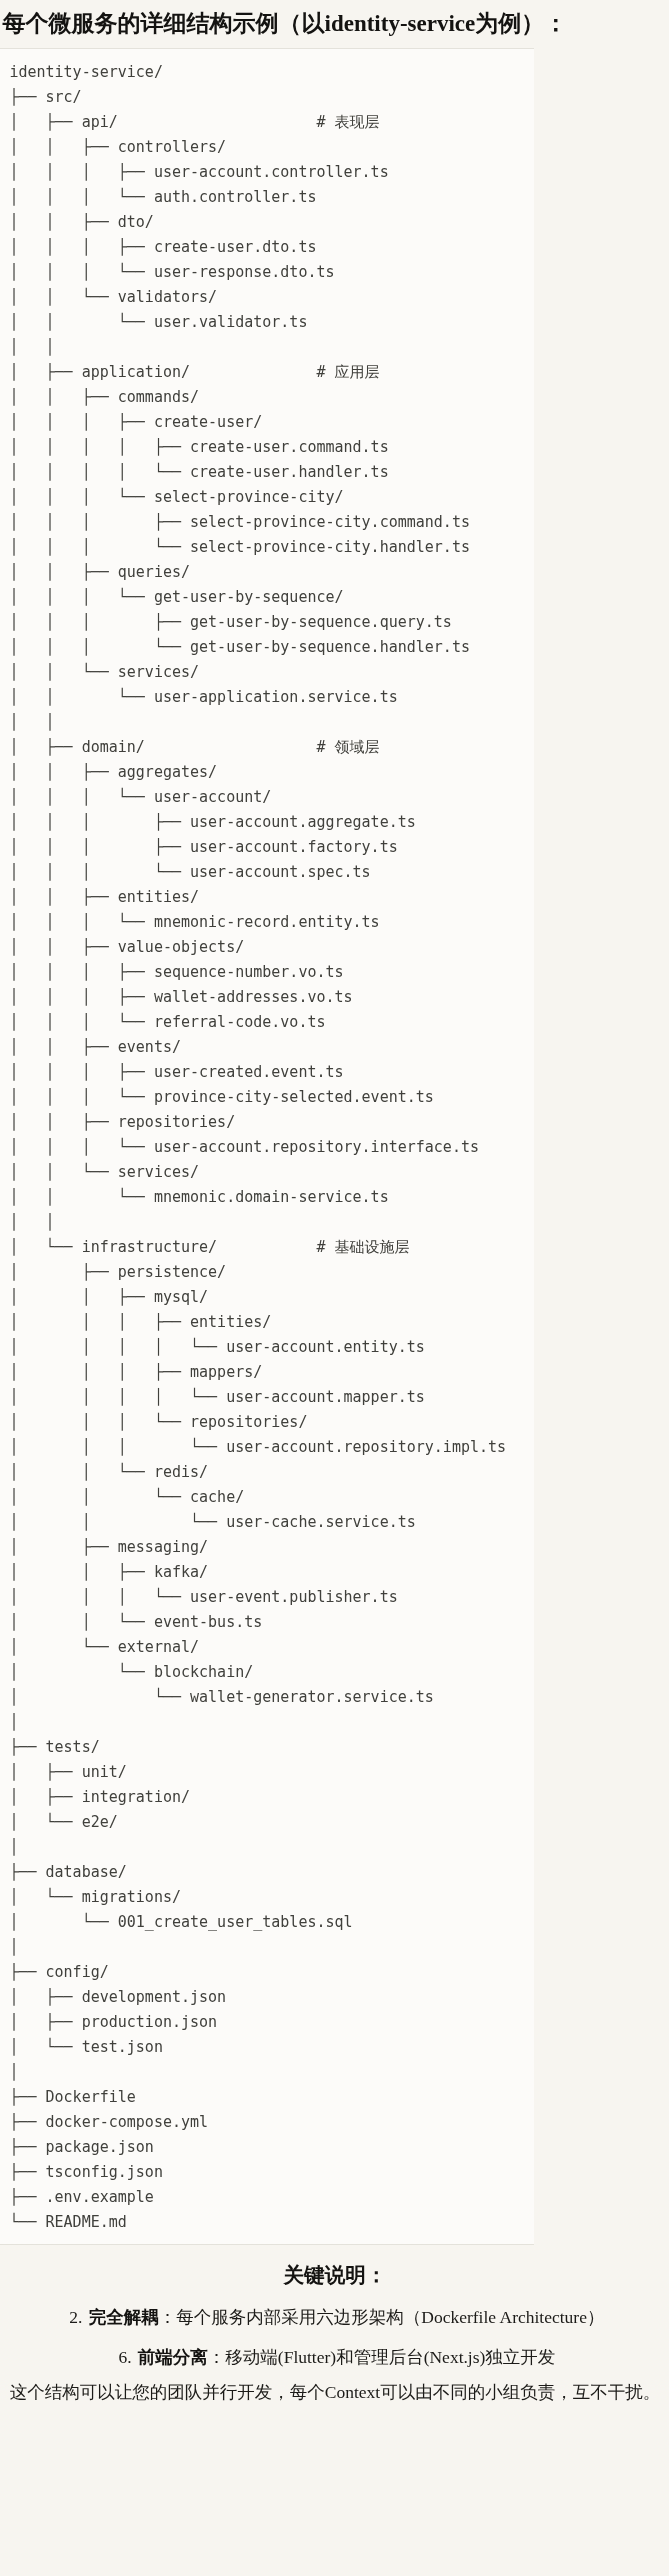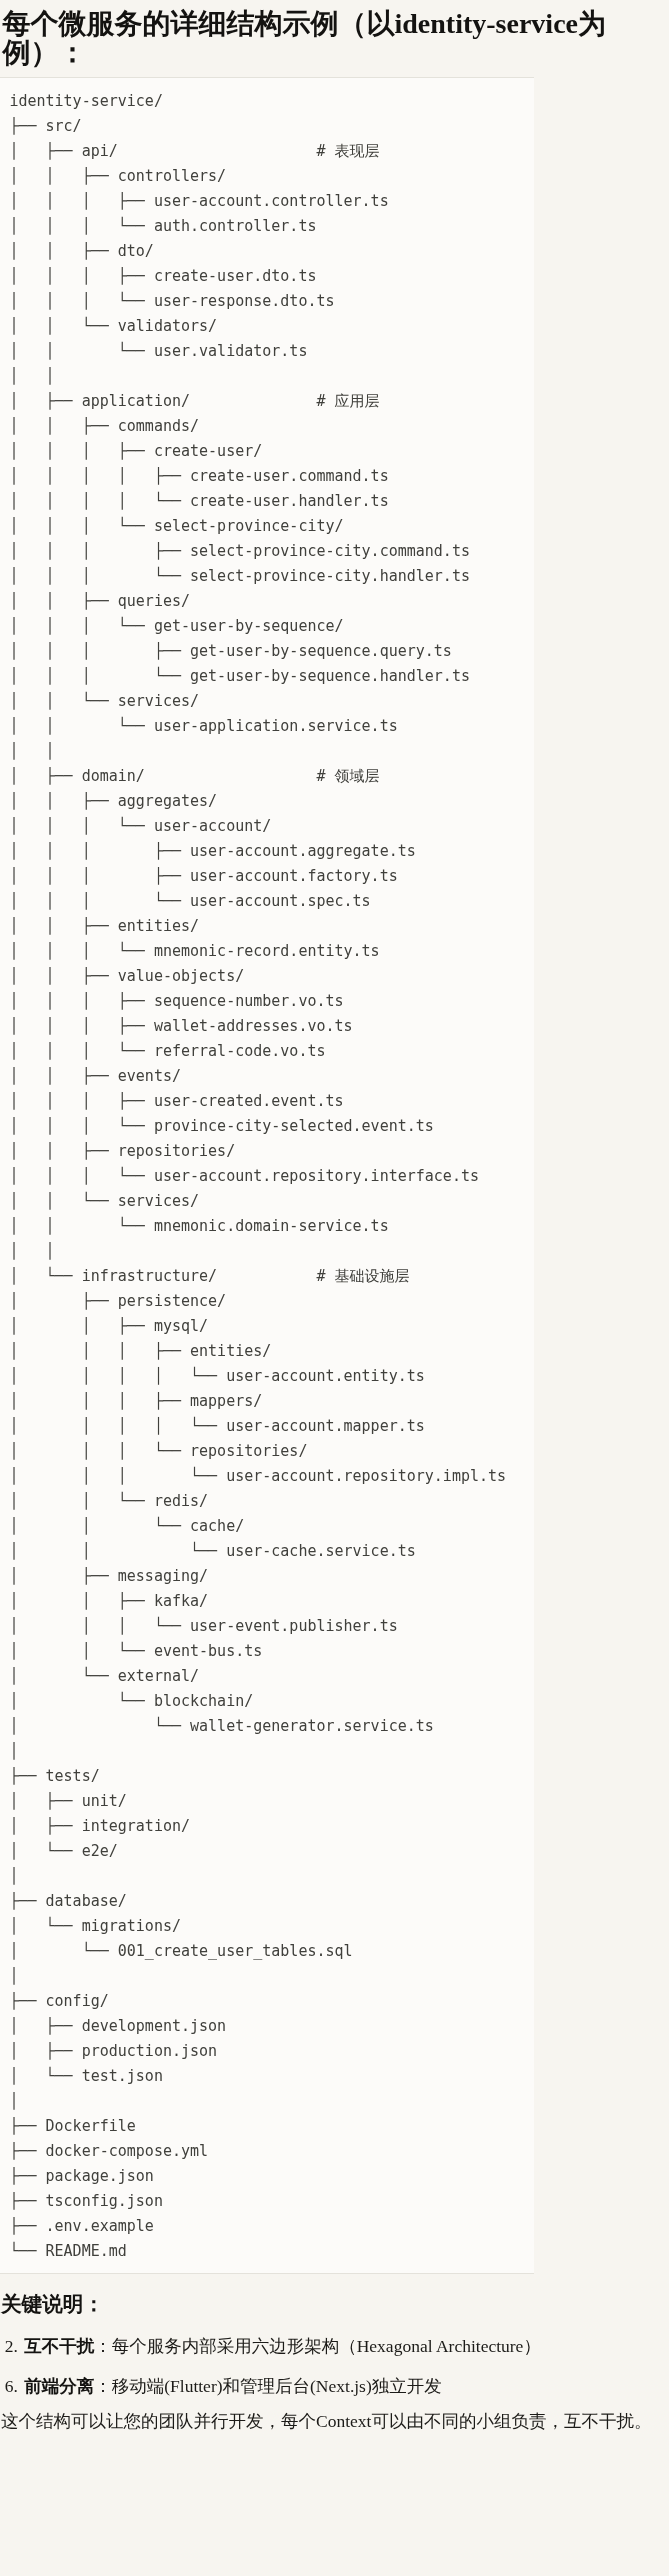--- a/index.html
+++ b/index.html
@@ -7,41 +7,41 @@
   body {
     width: 669px;
     height: 2576px;
     background: #f7f5f0;
     color: #1c1b18;
     font-family: "Liberation Serif", serif;
     overflow: hidden;
   }
   .page-title {
     margin: 8.8px 0 0 2.5px;
-    font-size: 28px;
+    font-size: 23px;
     line-height: 29px;
     font-weight: 700;
     color: #141311;
   }
   .code-block {
     margin: 10px 0 0 0;
     width: 534px;
     background: #fcfbf9;
     border: 0;
     border-top: 0.6px solid #e4e2db;
     border-bottom: 0.6px solid #e4e2db;
     padding: 11.3px 9.4px 9.4px 9.4px;
     font-family: "DejaVu Sans Mono", monospace;
     font-size: 15px;
     line-height: 25px;
     color: #40403c;
     white-space: pre;
     overflow: hidden;
   }
-  .notes { padding-left: 1px; }
+  .notes { padding-left: 1px; text-align: center; }
   .notes-heading {
     margin: 16.3px 0 0 0;
     font-size: 20.6px;
     line-height: 27.5px;
     font-weight: 700;
     color: #141311;
   }
   .note-item {
     margin: 15.6px 0 0 3.8px;
     font-size: 17.5px;
@@ -149,21 +149,21 @@
 ├── package.json
 ├── tsconfig.json
 ├── .env.example
 └── README.md</pre>
 
   <div class="notes">
 
     <h3 class="notes-heading">关键说明：</h3>
 
 
-    <div class="note-item"><span class="note-num">2.</span><span class="note-term">互不干扰</span><span class="note-text">：每个服务内部采用六边形架构（Hexagonal Architecture）</span></div>
+    <div class="note-item"><span class="note-num">2.</span><span class="note-term">完全解耦</span><span class="note-text">：每个服务内部采用六边形架构（Dockerfile Architecture）</span></div>
 
 
 
 
     <div class="note-item"><span class="note-num">6.</span><span class="note-term">前端分离</span><span class="note-text">：移动端(Flutter)和管理后台(Next.js)独立开发</span></div>
 
     <p class="notes-footer">这个结构可以让您的团队并行开发，每个Context可以由不同的小组负责，互不干扰。</p>
 
   </div>
 

